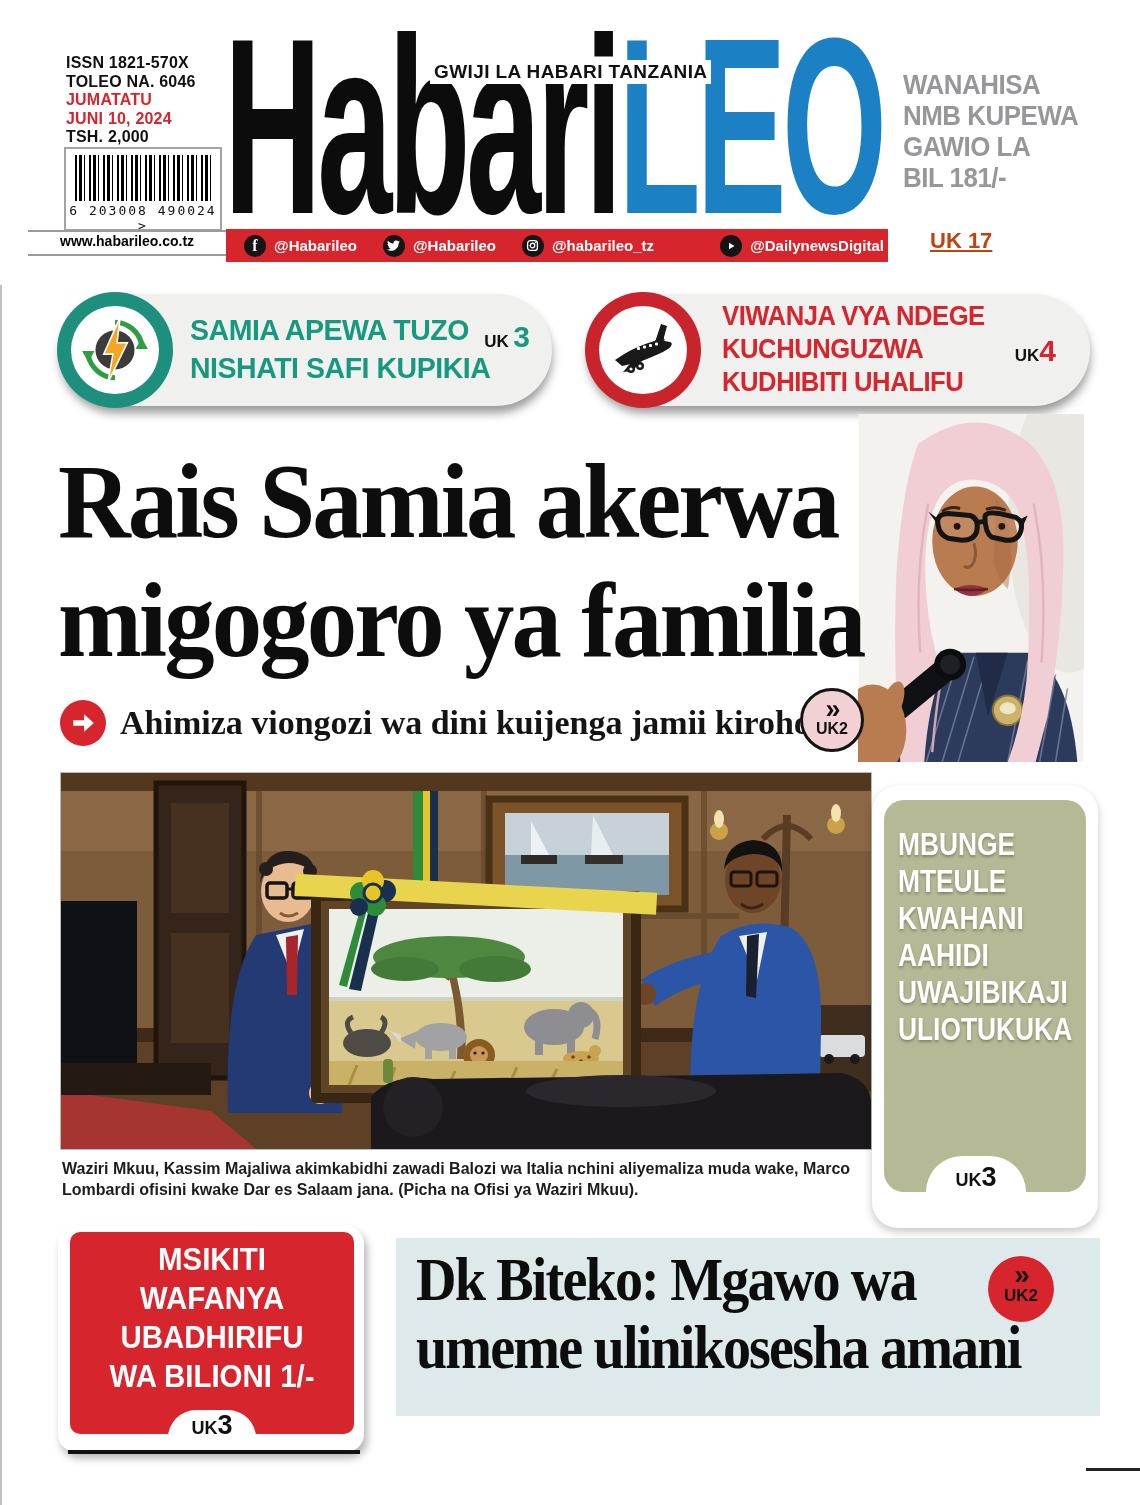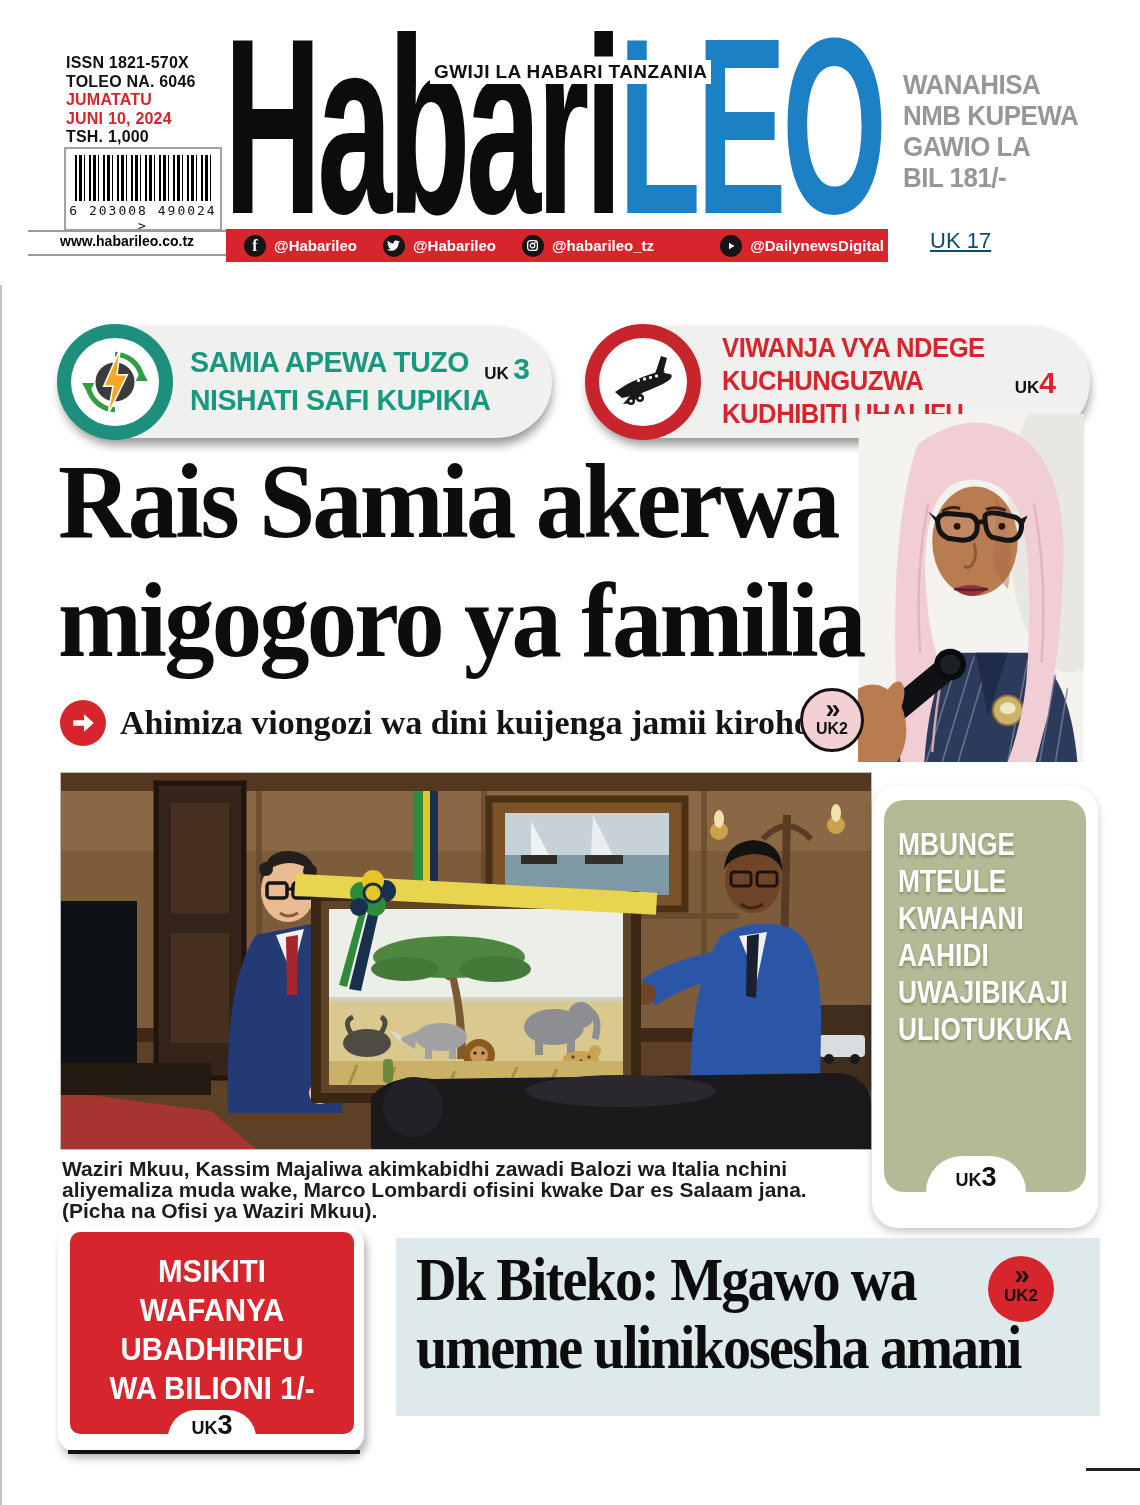--- a/index.html
+++ b/index.html
@@ -16,31 +16,31 @@
   .digits{font-family:"DejaVu Sans Mono",monospace;font-size:13px;letter-spacing:2px;text-align:center;margin-top:2px;}
   .rule-a{left:28px;top:230px;width:198px;height:2px;background:#9a9a9a;}
   .rule-b{left:28px;top:254px;width:198px;height:2px;background:#9a9a9a;}
   .website{left:60px;top:233px;width:170px;font-size:14px;font-weight:bold;color:#000000;text-align:left;}
   .masthead{left:224px;top:2px;font-size:250px;font-weight:bold;line-height:250px;letter-spacing:-8px;
             transform:scaleX(.54);transform-origin:left top;white-space:nowrap;color:#0c0c0c;}
   .mh-blue{color:#1b80c4;}
   .tagline{left:430px;top:60px;font-size:19px;font-weight:bold;letter-spacing:.4px;background:#fff;padding:1px 4px;z-index:5;}
   .tr-teaser{left:903px;top:70px;width:215px;font-size:27px;line-height:31px;font-weight:bold;color:#97979b;
              letter-spacing:-.5px;transform:scaleX(.96);transform-origin:left top;z-index:5;}
-  .tr-pageref{left:930px;top:228px;color:#0c4a6e;font-size:22px;font-weight:normal;text-decoration:underline;z-index:5;}
+  .tr-pageref{left:930px;top:228px;color:#c2410c;font-size:22px;font-weight:bold;text-decoration:underline;z-index:5;}
   .social-bar{left:226px;top:229px;width:662px;height:33px;background:#d6252c;display:flex;align-items:center;
               padding-left:18px;box-sizing:border-box;gap:26px;z-index:4;}
   .social-item{display:flex;align-items:center;gap:8px;color:#fff;font-weight:bold;font-size:15px;}
   .social-item.yt{margin-left:40px;}
   .s-icon{width:22px;height:22px;border-radius:50%;background:#151515;display:flex;align-items:center;justify-content:center;flex:0 0 auto;}
   .s-icon svg{display:block;}
   .s-icon .f{color:#fff;font-family:"Liberation Serif",serif;font-weight:bold;font-size:16px;line-height:22px;}
 
   
-  .capsule{position:absolute;background:#f0f0ee;border-radius:60px;box-shadow:0 7px 10px rgba(30,30,30,.45);margin-top:32px;}
+  .capsule{position:absolute;background:#f0f0ee;border-radius:60px;box-shadow:0 7px 10px rgba(30,30,30,.45);}
   .cap-left{left:60px;top:294px;width:492px;height:112px;}
   .cap-right{left:588px;top:294px;width:502px;height:112px;}
   .big-icon{position:absolute;left:-3px;top:-2px;width:116px;height:116px;border-radius:50%;
             display:flex;align-items:center;justify-content:center;}
   .big-icon .inner{width:88px;height:88px;border-radius:50%;background:#fff;display:flex;align-items:center;justify-content:center;}
   .ring-teal{background:#1d8f7c;}
   .ring-red{background:#c8242b;}
   .cap-text-l{position:absolute;left:130px;top:17px;color:#17997f;font-weight:bold;font-size:30px;line-height:38px;
               letter-spacing:-.5px;white-space:nowrap;transform:scaleX(.95);transform-origin:left top;}
   .cap-text-r{position:absolute;left:134px;top:6px;color:#d6252c;font-weight:bold;font-size:27px;line-height:33px;
@@ -60,37 +60,37 @@
   .subhead{left:60px;top:700px;display:flex;align-items:center;gap:14px;z-index:4;
            font-family:"Liberation Serif","DejaVu Serif",serif;font-weight:bold;font-size:34px;color:#141414;white-space:nowrap;}
   .bullet{width:46px;height:46px;border-radius:50%;background:#d6252c;display:flex;align-items:center;justify-content:center;flex:0 0 auto;}
   .badge-pink{left:800px;top:688px;width:64px;height:64px;border-radius:50%;background:#f3d0d4;border:3px solid #141414;
               text-align:center;z-index:4;box-sizing:border-box;}
   .badge-pink .chev{font-size:27px;font-weight:bold;line-height:24px;margin-top:6px;letter-spacing:-2px;color:#111;}
   .badge-pink .ref{font-size:16px;font-weight:bold;line-height:16px;color:#111;}
 
   
   .photo{left:60px;top:772px;width:810px;height:376px;border:1px solid #bbb;box-sizing:content-box;z-index:2;background:#7d5c3b;}
-  .caption{left:62px;top:1158px;width:800px;font-size:21px;font-weight:bold;color:#1c1c1c;line-height:21px;z-index:3;}
+  .caption{left:62px;top:1158px;width:800px;font-size:16px;font-weight:bold;color:#1c1c1c;line-height:21px;z-index:3;}
 
   
   .sb-wrap{left:872px;top:786px;width:226px;height:442px;background:#fff;border-radius:26px;box-shadow:0 4px 8px rgba(0,0,0,.22);z-index:2;}
   .sb-box{left:884px;top:800px;width:202px;height:392px;background:#b6b995;border-radius:20px;z-index:3;
           padding:26px 0 0 14px;box-sizing:border-box;color:#fff;font-weight:bold;font-size:31px;line-height:37px;
           text-shadow:0 2px 3px rgba(90,90,60,.55);}
   .sb-box div{white-space:nowrap;transform:scaleX(.85);transform-origin:left top;}
   .sb-tab{left:926px;top:1156px;width:100px;height:36px;background:#fff;border-radius:50px 50px 0 0;text-align:center;
           z-index:4;padding-top:6px;box-sizing:border-box;}
   .tab-ref .uk{font-size:18px;font-weight:bold;color:#111;}
   .tab-ref .n{font-size:27px;font-weight:bold;color:#111;}
 
   
   .blk-wrap{left:58px;top:1226px;width:306px;height:226px;background:#fff;border-radius:18px;box-shadow:3px 6px 9px rgba(0,0,0,.3);z-index:2;}
   .redbox{left:70px;top:1232px;width:284px;height:202px;background:#d6252c;border-radius:10px;z-index:3;
-          color:#fff;font-weight:bold;font-size:31px;line-height:39px;text-align:center;padding-top:20px;box-sizing:border-box;}
+          color:#fff;font-weight:bold;font-size:31px;line-height:39px;text-align:center;padding-top:8px;box-sizing:border-box;}
   .redbox div{white-space:nowrap;transform:scaleX(.95);transform-origin:center top;}
   .blk-tab{left:168px;top:1410px;width:88px;height:28px;background:#fff;border-radius:44px 44px 0 0;text-align:center;z-index:4;}
   .rule-black{left:68px;top:1450px;width:292px;height:4px;background:#111;z-index:3;}
   .rule-br{left:1086px;top:1468px;width:54px;height:3px;background:#222;}
 
   
   .btm-panel{left:396px;top:1238px;width:704px;height:178px;background:#dde9ea;z-index:1;}
   .btm-headline{left:416px;top:1246px;font-family:"Liberation Serif","DejaVu Serif",serif;font-weight:bold;color:#0d0d0d;
                 font-size:61px;line-height:68px;letter-spacing:-2px;transform:scaleX(.92);transform-origin:left top;
                 white-space:nowrap;z-index:2;}
@@ -103,21 +103,21 @@
 </head>
 <body>
 
 <div class="page">
 
   <div class="abs pub-info">
     <div>ISSN 1821-570X</div>
     <div>TOLEO NA. 6046</div>
     <div class="red">JUMATATU</div>
     <div class="red">JUNI 10, 2024</div>
-    <div>TSH. 1,000</div>
+    <div>TSH. 2,000</div>
     <div>KSH. 100</div>
   </div>
 
   <div class="abs barcode-box">
     <div class="bars"></div>
     <div class="digits">6 203008 490024 &gt;</div>
   </div>
 
   <div class="abs rule-a"></div>
   <div class="abs website">www.habarileo.co.tz</div>

